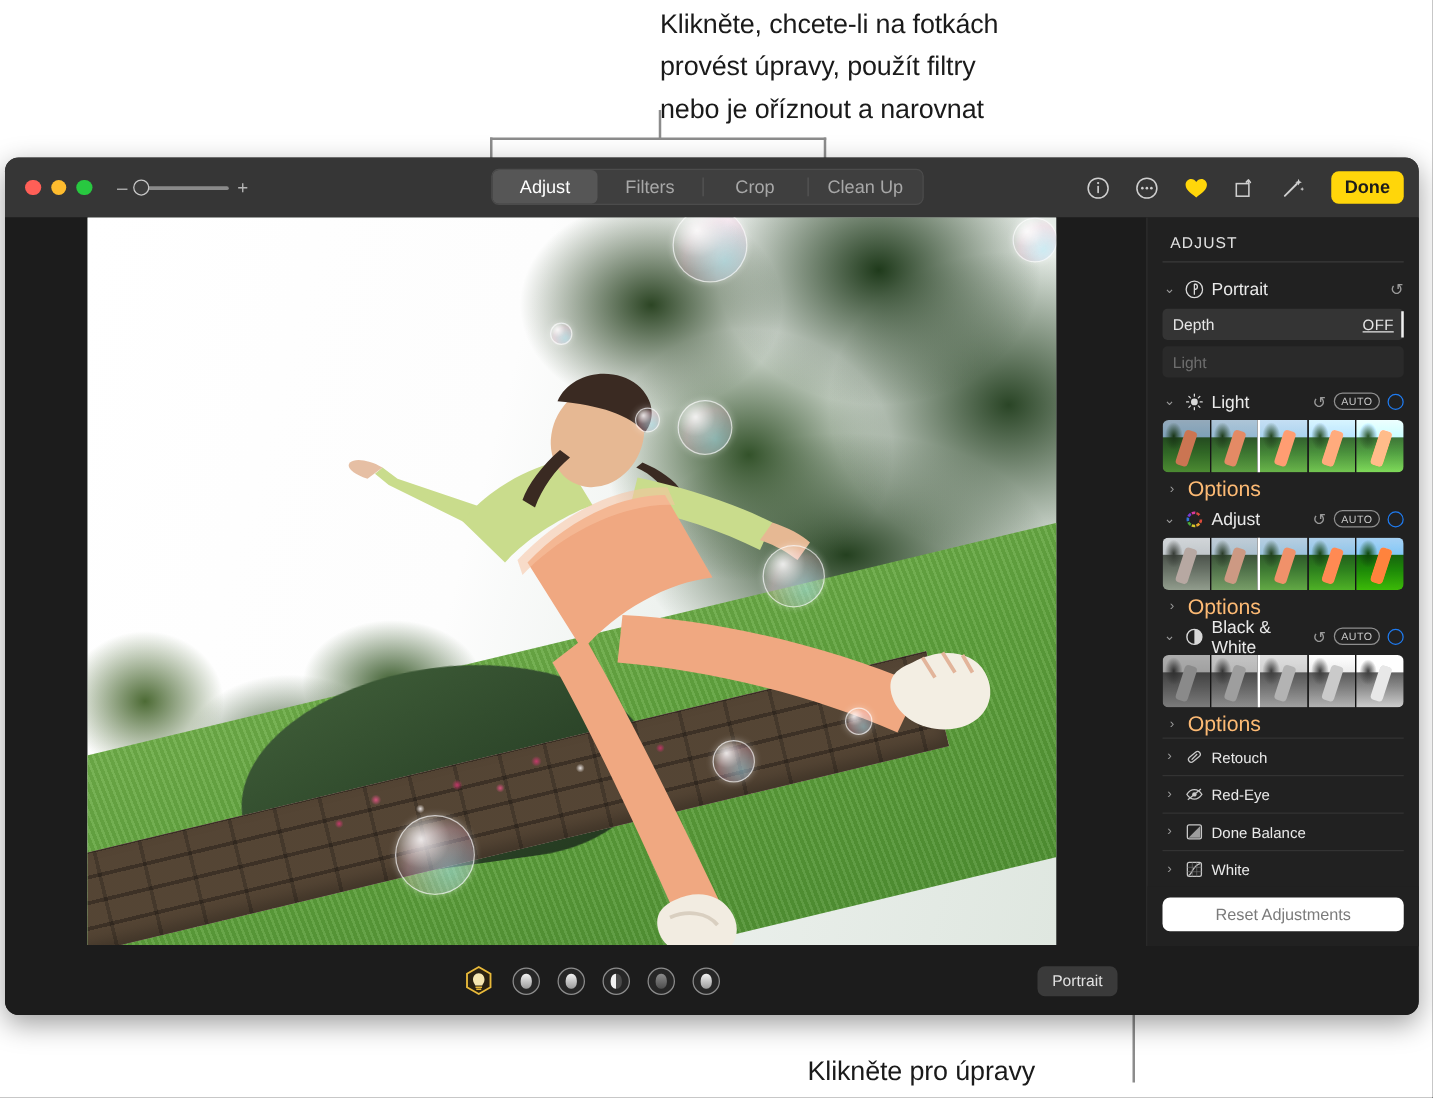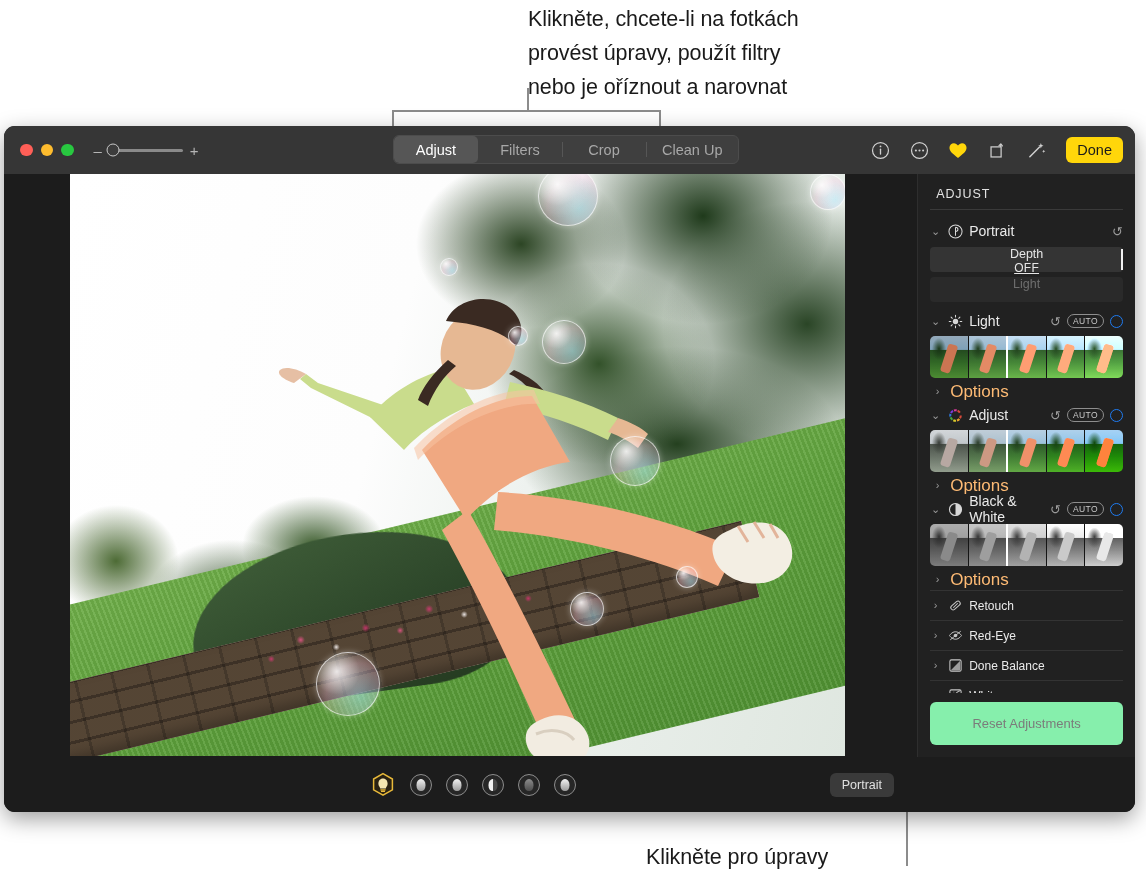--- a/index.html
+++ b/index.html
@@ -186,21 +186,21 @@
     display: flex; align-items: center; justify-content: center;
     color: #cfcfcf;
   }
   .tool-icon svg { display: block; }
   #done-button {
     background: #ffd60a;
     color: #1b1b1b;
     font-size: 14.5px;
     padding: 5px 11px;
     border-radius: 6px;
-    font-weight: 400;
+    font-weight: 700;
     margin-left: 2px;
   }
 
   
   #workspace {
     flex: 1;
     display: flex;
     min-height: 0;
     background: #1c1c1c;
   }
@@ -379,21 +379,20 @@
   .slider-row {
     height: 25px;
     border-radius: 4px;
     background: #343434;
     display: flex;
     align-items: center;
     justify-content: space-between;
     padding: 0 8px;
     margin: 3px 0 5px 0;
     position: relative;
-    flex-direction: column;
   }
   .slider-row.empty {
     background: #2a2a2a;
   }
   .slider-row .lbl { color: #e6e6e6; font-size: 12.5px; }
   .slider-row.empty .lbl { color: #6e6e6e; }
   .slider-row .val { color: #e6e6e6; font-size: 12px; letter-spacing: 0.3px; text-decoration: underline; }
   .slider-row .caret {
     position: absolute;
     right: 0px; top: 2px; bottom: 2px;
@@ -452,23 +451,23 @@
     height: 29px;
     border-top: 1px solid #333333;
   }
   .simple-row .sec-label { font-size: 12px; }
 
   #reset-wrap {
     padding: 9px 12px 12px 12px;
     background: #212121;
   }
   #reset-button {
-    height: 43px;
+    height: 27px;
     border-radius: 6px;
-    background: #86efac;
+    background: #ffffff;
     color: #7b7b7b;
     font-size: 13px;
     display: flex;
     align-items: center;
     justify-content: center;
   }
 
   
   #bottombar {
     height: 55px;

